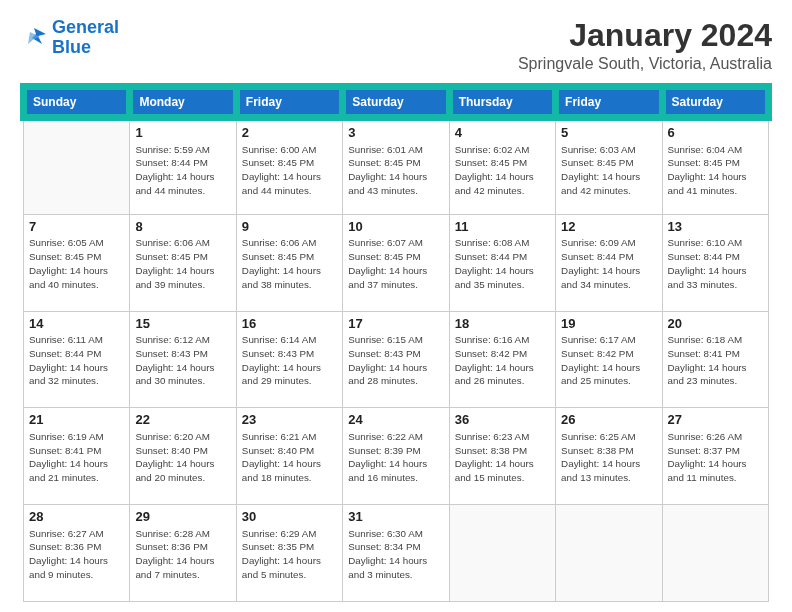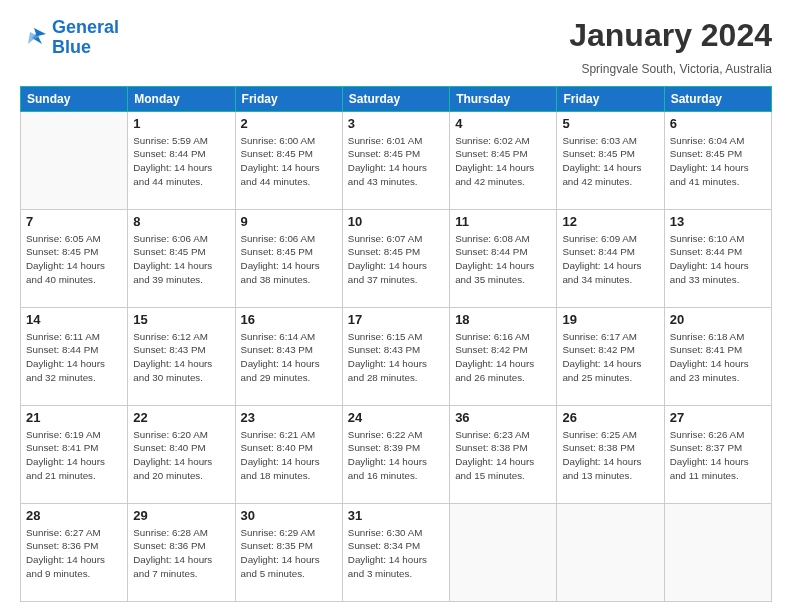--- a/index.html
+++ b/index.html
@@ -44,38 +44,38 @@
     .title-block {
       text-align: right;
     }
     .month-title {
       font-size: 32px;
       font-weight: bold;
       color: #333;
       line-height: 1.1;
     }
     .subtitle {
-      font-size: 12px;
+      font-size: 16px;
       color: #555;
-      margin-top: 9px;
+      margin-top: 2px;
     }
     .calendar-table {
       width: 100%;
       border-collapse: collapse;
       flex: 1;
       font-size: 10.5px;
     }
     .calendar-table th {
       background-color: #1a73c8;
       color: #fff;
       text-align: left;
       padding: 5px 6px;
       font-size: 12px;
       font-weight: bold;
-      border: 1px solid #14b8a6;
+      border: 7px solid #14b8a6;
     }
     .calendar-table td {
       border: 1px solid #ccc;
       vertical-align: top;
       padding: 3px 5px;
       width: calc(100% / 7);
       height: 84px;
       color: #333;
       line-height: 1.35;
     }

